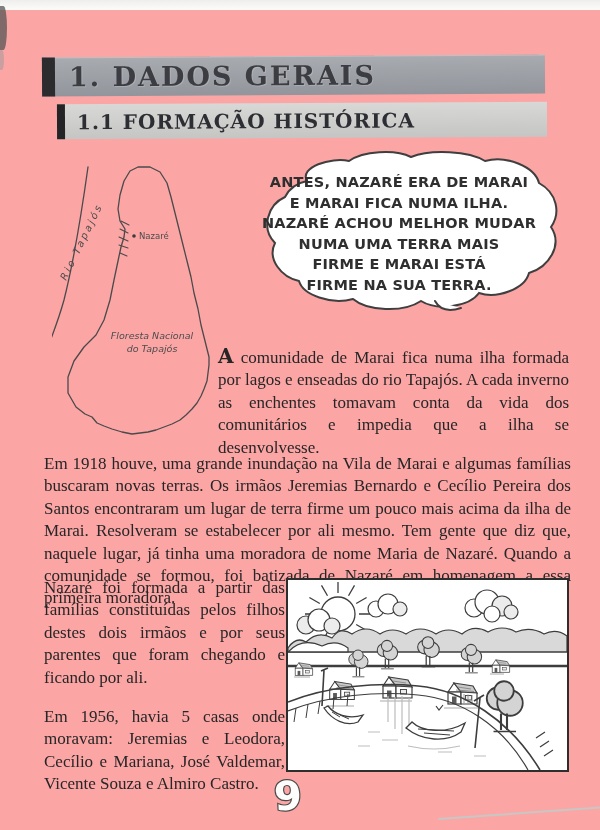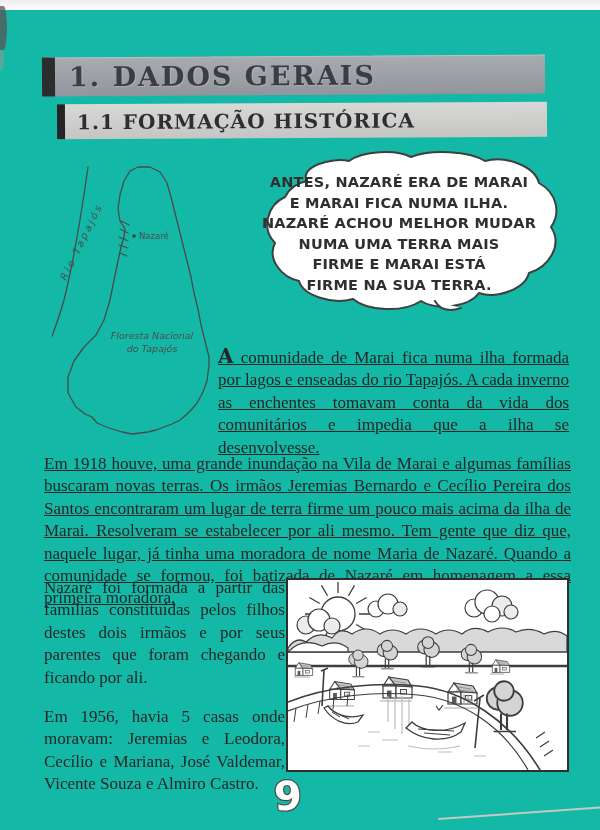--- a/index.html
+++ b/index.html
@@ -1,19 +1,19 @@
 <!DOCTYPE html>
 <html><head>
 <meta charset="utf-8">
 <style>
   html,body{margin:0;padding:0;}
   body{background:#e9e9e7;}
   #page{
     position:relative; width:600px; height:830px; overflow:hidden;
-    background:#14b8a6;
+    background:#fca5a5;
     font-family:"Liberation Serif", serif;
     color:#2b2b2b;
   }
   
   .scan-top{position:absolute;left:0;top:0;width:600px;height:10px;
     background:linear-gradient(#eeeeec,#fcfcfa);}
   .scan-smudge{position:absolute;left:0;top:6px;width:7px;height:44px;
     background:#555;border-radius:0 60% 60% 0;opacity:.75;}
   .scan-smudge2{position:absolute;left:0;top:50px;width:4px;height:20px;
     background:#9a9a9a;border-radius:0 60% 60% 0;opacity:.5;}
@@ -56,21 +56,21 @@
   .bubble{position:absolute;left:245px;top:149px;width:324px;height:176px;}
   .bubble svg{position:absolute;left:0;top:0;}
   .bubble .lines{
     position:absolute;left:16px;top:23px;width:276px;
     text-align:center;
     font-family:"DejaVu Sans", sans-serif;font-weight:bold;
     font-size:14.5px;line-height:20.5px;color:#2f2f2f;letter-spacing:.2px;
   }
 
   
-  .para{position:absolute;text-align:justify;font-size:17px;line-height:22.4px;color:#262626;text-decoration:underline;}
+  .para{position:absolute;text-align:justify;font-size:17px;line-height:22.4px;color:#262626;}
   .p1{left:218px;top:328px;width:351px;}
   .p1 .dropcap{font-weight:bold;font-size:20px;font-family:"DejaVu Serif", serif;}
   .p2{left:44px;top:436px;width:527px;}
   .leftcol{position:absolute;left:44px;top:577px;width:241px;}
   .leftcol p{margin:0;text-align:justify;font-size:17px;line-height:22.4px;color:#262626;}
   .leftcol p + p{margin-top:17px;}
 
   
   .scene{
     position:absolute;left:286px;top:578px;width:283px;height:194px;

